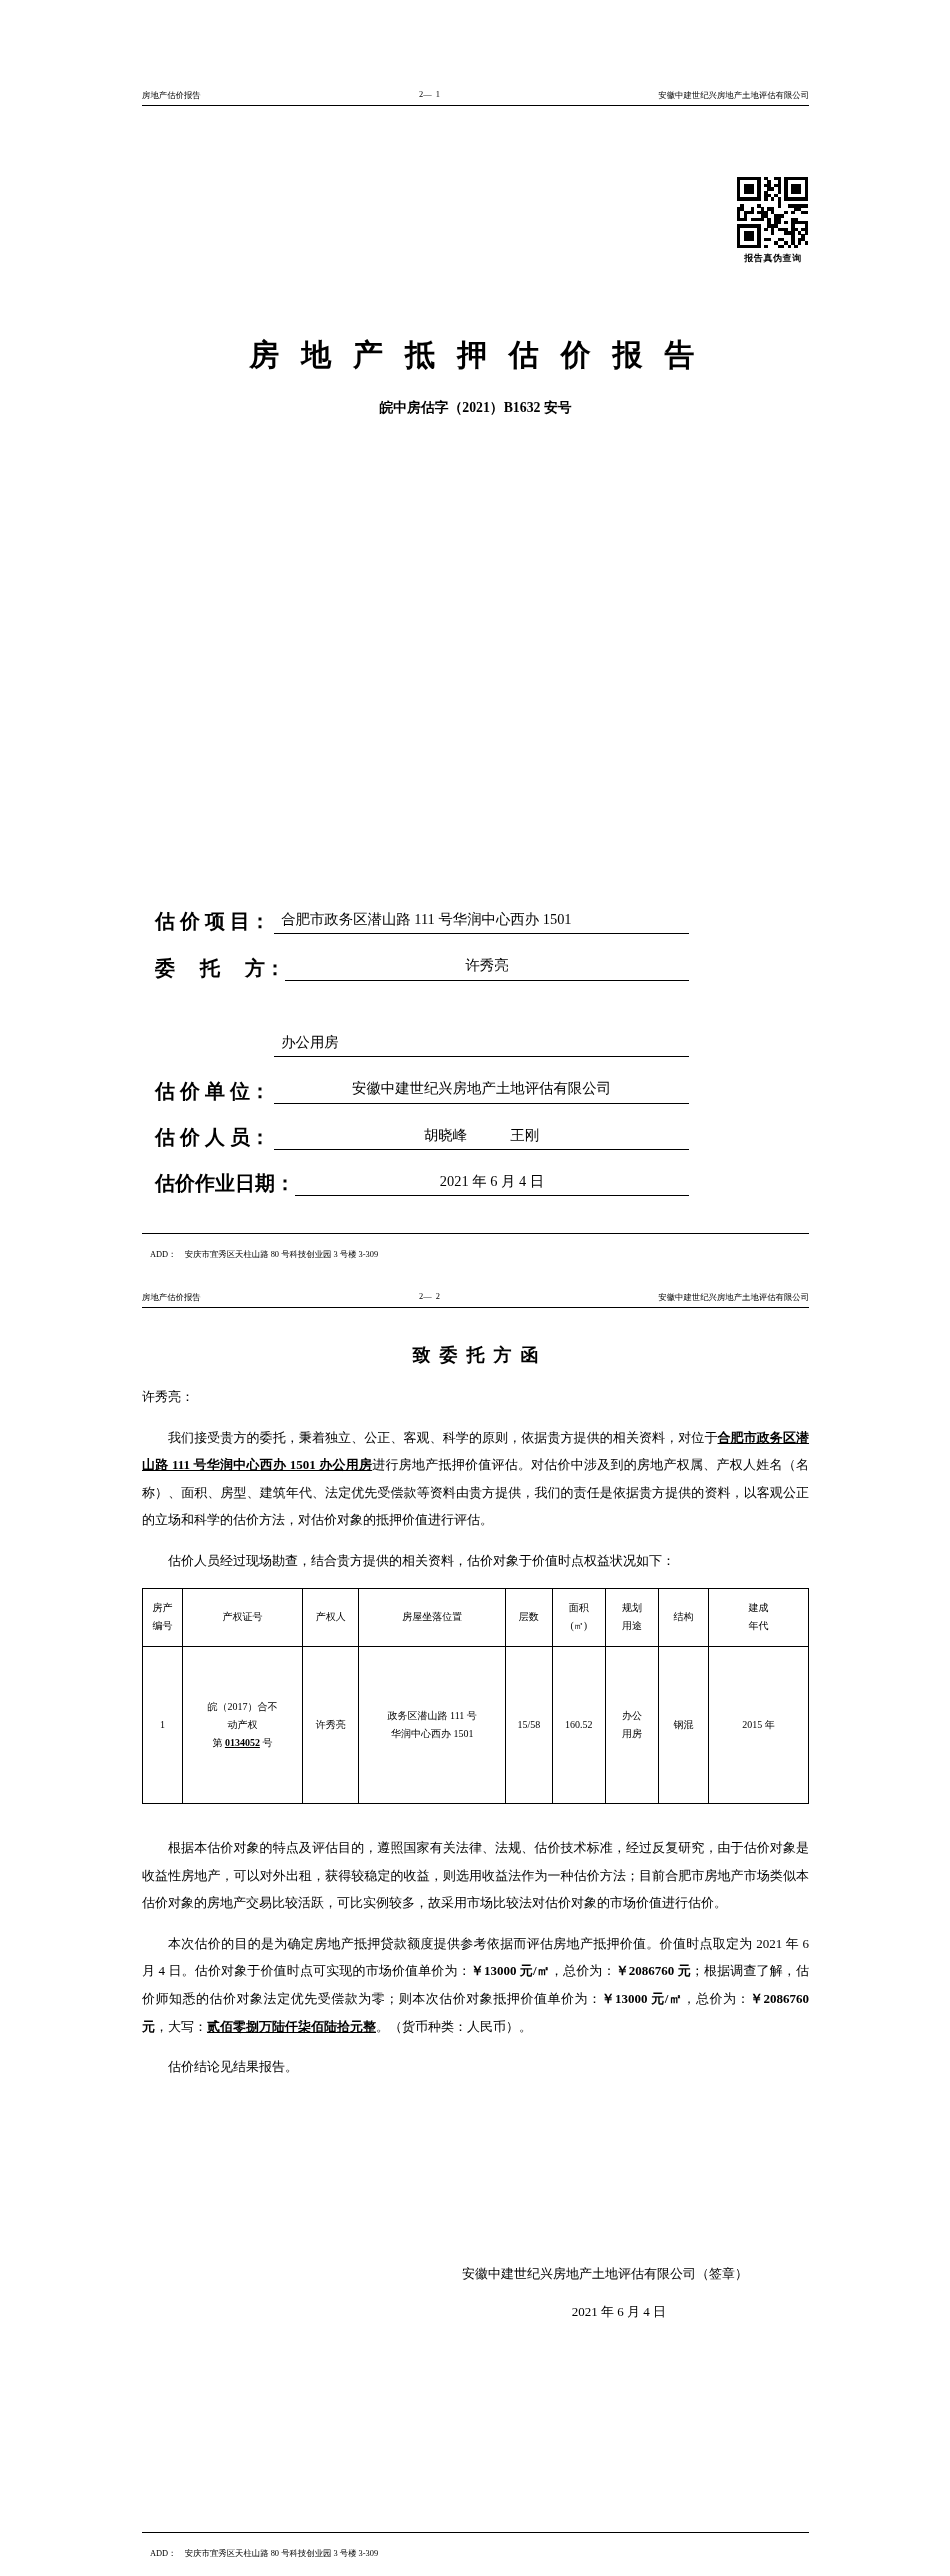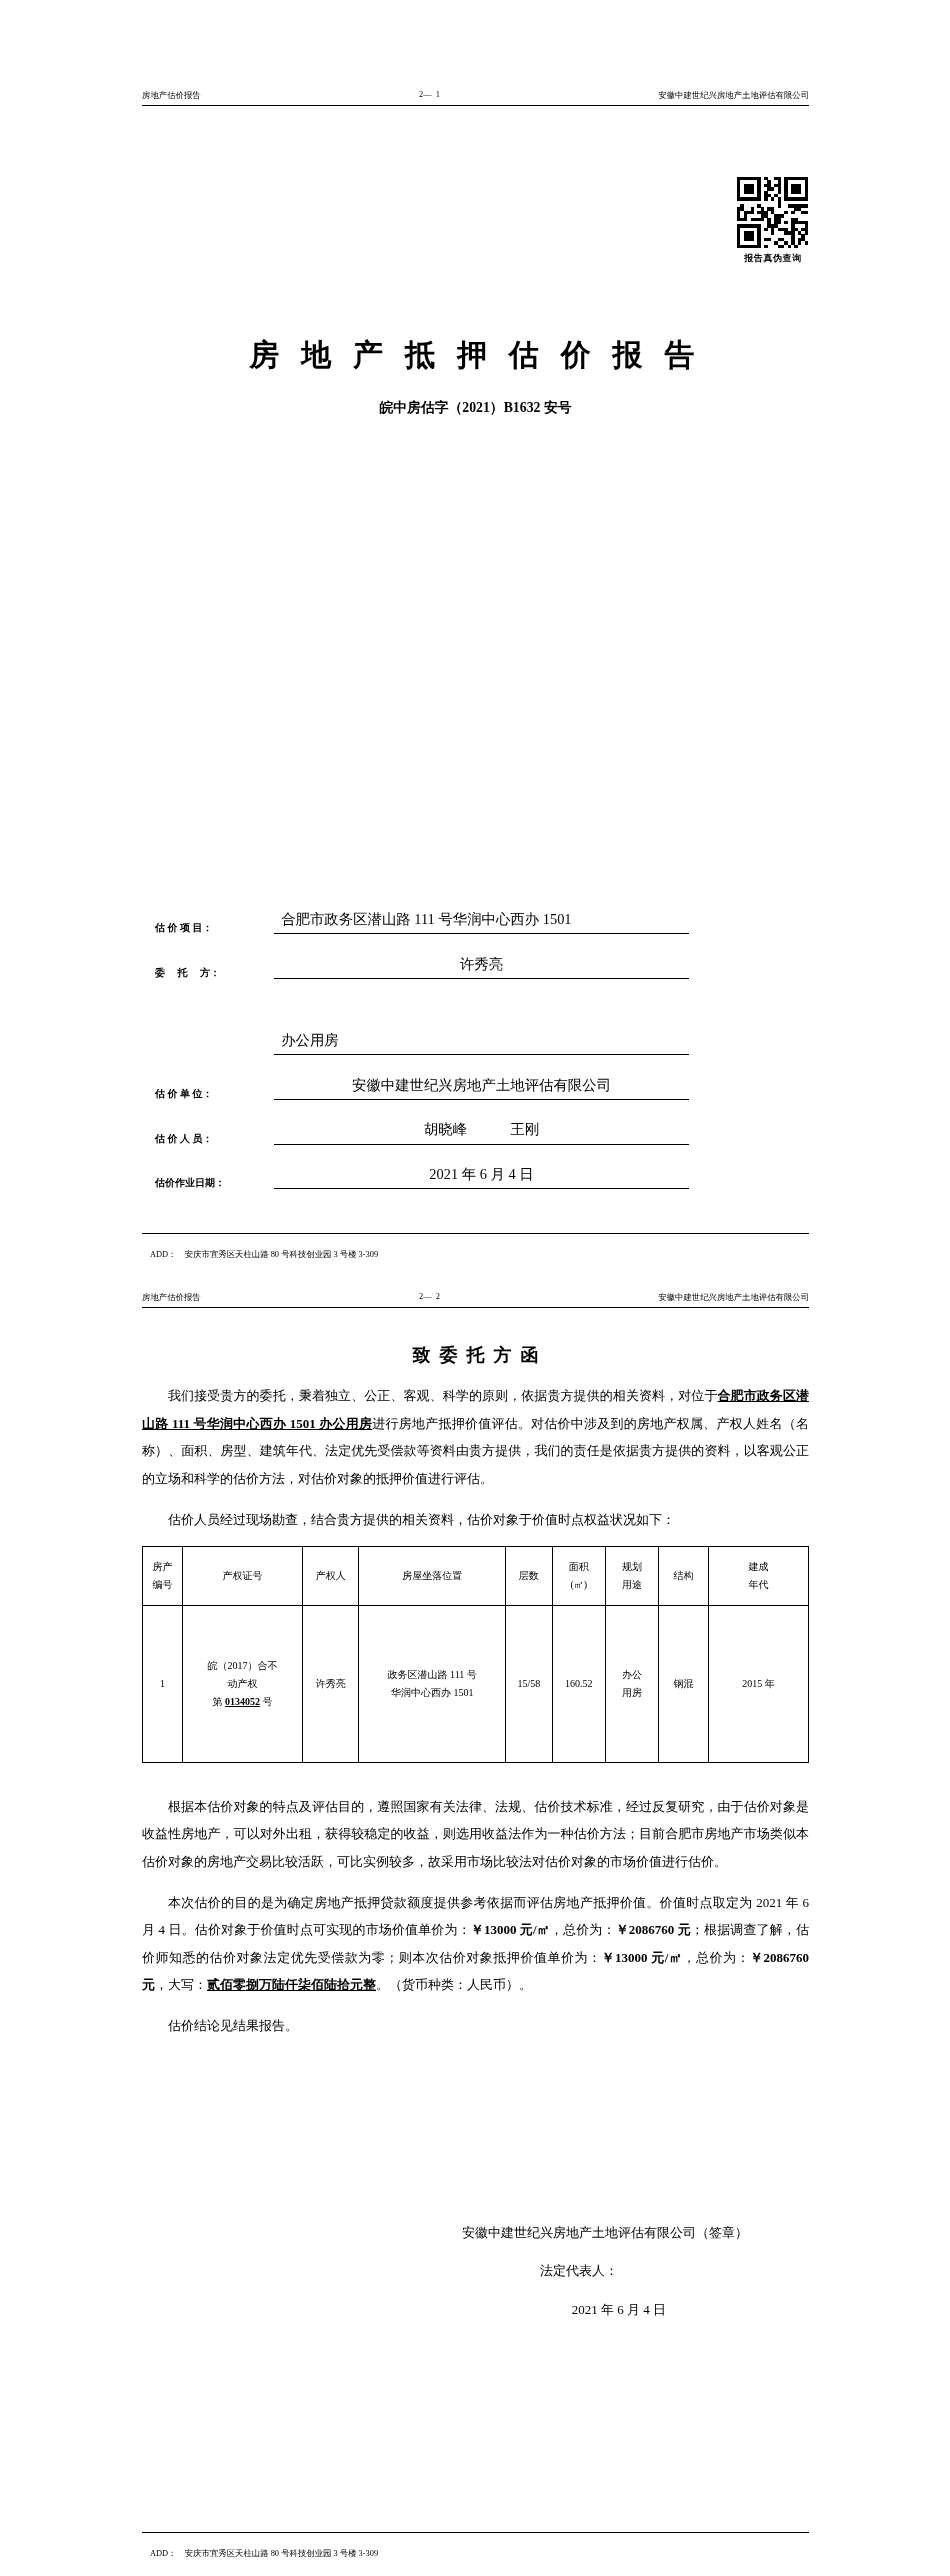--- a/index.html
+++ b/index.html
@@ -37,21 +37,21 @@
   .main-title{
     position:absolute;top:315px;left:0;width:100%;text-align:center;
     font-size:30px;font-weight:bold;letter-spacing:7.2px;white-space:pre;
   }
   .doc-number{
     position:absolute;top:399px;left:0;width:100%;text-align:center;
     font-size:13.8px;font-weight:bold;white-space:pre;
   }
   .cover-form{position:absolute;top:878px;left:155px;right:262px;}
   .form-row{display:flex;align-items:flex-end;margin-bottom:20.4px;}
-  .form-label{flex:0 0 119px;font-size:10px;font-weight:bold;line-height:1.3;white-space:pre;}
+  .form-label{flex:0 0 119px;font-size:20px;font-weight:bold;line-height:1.3;white-space:pre;}
   .form-value{
     flex:1;border-bottom:1.2px solid #000;font-size:14.4px;
     padding:0 2.4px 4.2px 2.4px;text-align:center;line-height:1.3;white-space:pre;min-height:19px;
   }
   .form-value.left{text-align:left;padding-left:7.2px;margin-top:32px;}
 
   
   .body2{position:absolute;top:53px;left:142px;right:142px;font-size:13px;}
   .letter-title{text-align:center;font-size:18px;font-weight:bold;line-height:23.4px;white-space:pre;}
   .salutation{margin-top:15.6px;line-height:27.6px;}
@@ -345,20 +345,21 @@
 <section class="page page2">
 
   <header class="page-header">
     <span>房地产估价报告</span>
     <span>2—  2</span>
     <span>安徽中建世纪兴房地产土地评估有限公司</span>
   </header>
 
   <div class="body2">
     <h2 class="letter-title">致  委  托  方  函</h2>
+    <div class="salutation">许秀亮：</div>
 
     <p class="para"><span>我们接受贵方的委托，秉着独立、公正、客观、科学的原则，依据贵方提供的相关资料，对位于</span><span style="font-weight: bold; text-decoration: underline;">合肥市政务区潜山路 111 号华润中心西办 1501 办公用房</span><span>进行房地产抵押价值评估。对估价中涉及到的房地产权属、产权人姓名（名称）、面积、房型、建筑年代、法定优先受偿款等资料由贵方提供，我们的责任是依据贵方提供的资料，以客观公正的立场和科学的估价方法，对估价对象的抵押价值进行评估。</span></p>
     <p class="para">估价人员经过现场勘查，结合贵方提供的相关资料，估价对象于价值时点权益状况如下：</p>
 
     <table class="appraisal-table">
       <colgroup>
         <col style="width:6%">
           <col style="width:18%">
           <col style="width:8.5%">
         <col style="width:22%">
@@ -403,21 +404,20 @@
         </tr>
       </tbody>
     </table>
 
     <p class="para p3">根据本估价对象的特点及评估目的，遵照国家有关法律、法规、估价技术标准，经过反复研究，由于估价对象是收益性房地产，可以对外出租，获得较稳定的收益，则选用收益法作为一种估价方法；目前合肥市房地产市场类似本估价对象的房地产交易比较活跃，可比实例较多，故采用市场比较法对估价对象的市场价值进行估价。</p>
     <p class="para"><span>本次估价的目的是为确定房地产抵押贷款额度提供参考依据而评估房地产抵押价值。价值时点取定为 2021 年 6 月 4 日。估价对象于价值时点可实现的市场价值单价为：</span><span style="font-weight: bold;">￥13000 元/㎡</span><span>，总价为：</span><span style="font-weight: bold;">￥2086760 元</span><span>；根据调查了解，估价师知悉的估价对象法定优先受偿款为零；则本次估价对象抵押价值单价为：</span><span style="font-weight: bold;">￥13000 元/㎡</span><span>，总价为：</span><span style="font-weight: bold;">￥2086760 元</span><span>，大写：</span><span style="font-weight: bold; text-decoration: underline;">贰佰零捌万陆仟柒佰陆拾元整</span><span>。（货币种类：人民币）。</span></p>
     <p class="para">估价结论见结果报告。</p>
 
     <div class="sig">
       <div class="sig-company">安徽中建世纪兴房地产土地评估有限公司（签章）</div>
-      <div class="sig-legal">法定代表人：</div>
       <div class="sig-date">2021 年 6 月 4 日</div>
     </div>
   </div>
 
   <footer class="page-footer">
     <span>ADD：　安庆市宜秀区天柱山路 80 号科技创业园 3 号楼 3-309</span>
   </footer>
 </section>
 
 

